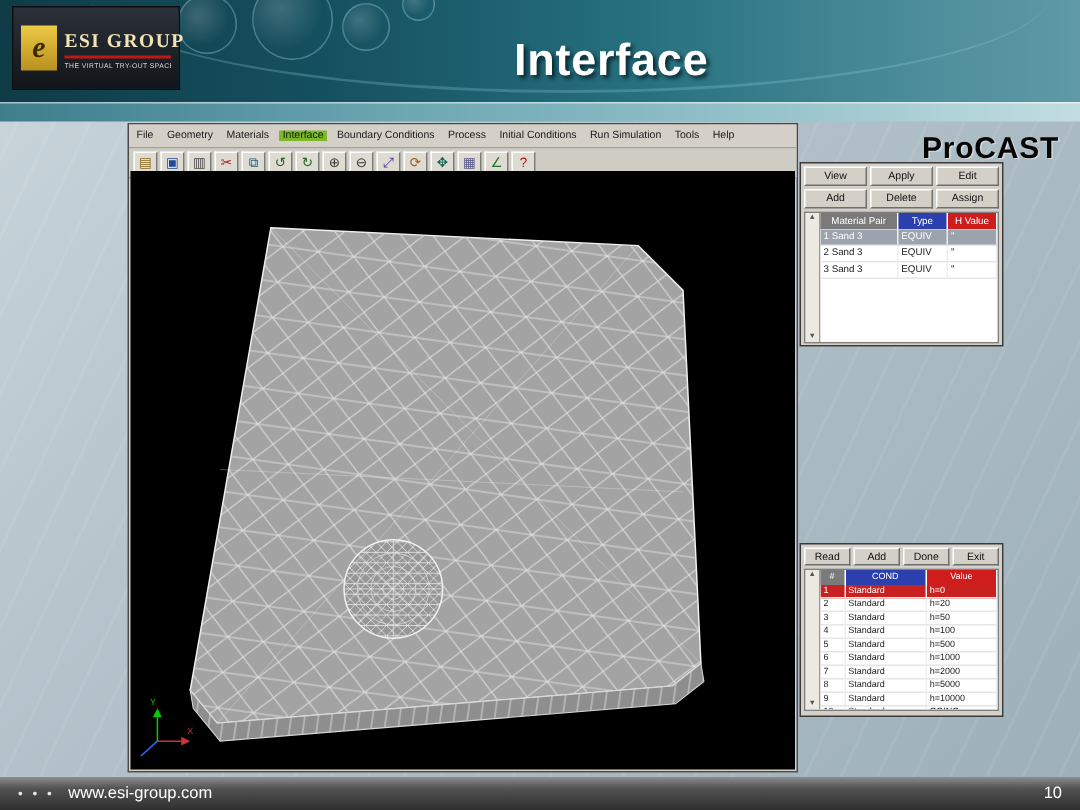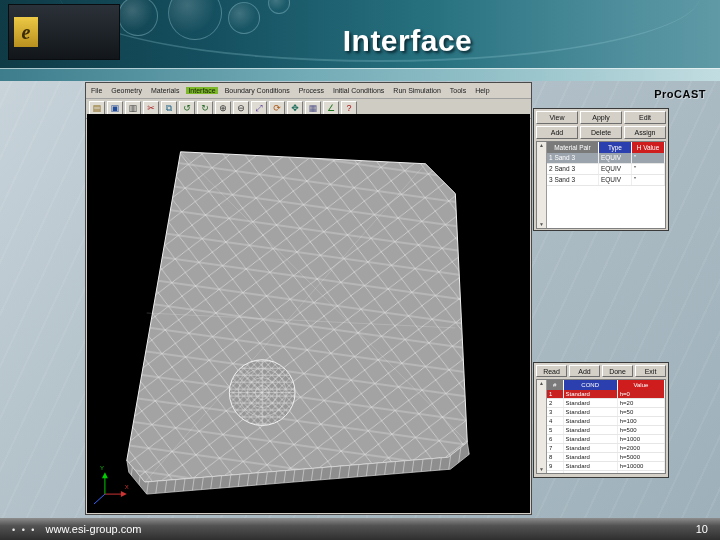--- a/index.html
+++ b/index.html
@@ -46,21 +46,21 @@
     font-size:7px;color:#1a1a1a;background:#d4d0c8;border-bottom:1px solid #a0a0a0;
     white-space:nowrap;overflow:hidden;}
   .menu-item{padding:0 2px;}
   .menu-item.active{background:#7db72a;color:#102000;}
   .toolbar{height:17px;display:flex;gap:2px;align-items:center;padding:1px 3px;
     background:#cfccc4;border-bottom:1px solid #9a9a9a;overflow:hidden;}
   .tool{width:14px;height:13px;font-size:9px;line-height:13px;text-align:center;
     background:#dedbd3;border:1px solid;border-color:#ffffff #7a7a7a #7a7a7a #ffffff;}
   .viewport{position:absolute;top:31px;left:1px;right:1px;bottom:1px;background:#000;}
   .viewport svg{display:block;width:100%;height:100%;}
-  .procast{position:absolute;top:88px;right:14px;font-size:11px;font-weight:bold;color:#050505;
+  .procast{position:absolute;top:88px;right:14px;font-size:20px;font-weight:bold;color:#050505;
     letter-spacing:.5px;text-shadow:1px 1px 0 rgba(255,255,255,.45);}
   
   .panel{position:absolute;background:#d4d0c8;border:1px solid #3a3a3a;
     padding:2px;box-sizing:border-box;}
   .panel1{left:533px;top:108px;width:136px;height:123px;}
   .panel2{left:533px;top:362px;width:136px;height:116px;}
   .btn-grid{display:grid;grid-template-columns:repeat(3,1fr);gap:2px;margin-bottom:2px;}
   .btn-row{display:grid;grid-template-columns:repeat(4,1fr);gap:2px;margin-bottom:2px;}
   .btn95{font-size:7px;height:13px;background:#d4d0c8;color:#111;
     border:1px solid;border-color:#ffffff #6e6e6e #6e6e6e #ffffff;padding:0;
@@ -114,20 +114,25 @@
   <div class="deco-circle dc1"></div>
   <div class="deco-circle dc2"></div>
   <div class="deco-circle dc3"></div>
   <div class="deco-circle dc4"></div>
 </div>
 <div class="header-strip"></div>
 <div class="slide-title">Interface</div>
 
 <div class="logo">
   <div class="logo-mark">e</div>
+  <div class="logo-right">
+    <div class="logo-name">ESI GROUP</div>
+    <div class="logo-line"></div>
+    <div class="logo-tagline">THE VIRTUAL TRY-OUT SPACE COMPANY</div>
+  </div>
 </div>
 
 <div class="app">
   <div class="menubar">
       <span class="menu-item">File</span>
       <span class="menu-item">Geometry</span>
       <span class="menu-item">Materials</span>
       <span class="menu-item active">Interface</span>
       <span class="menu-item">Boundary Conditions</span>
       <span class="menu-item">Process</span>

